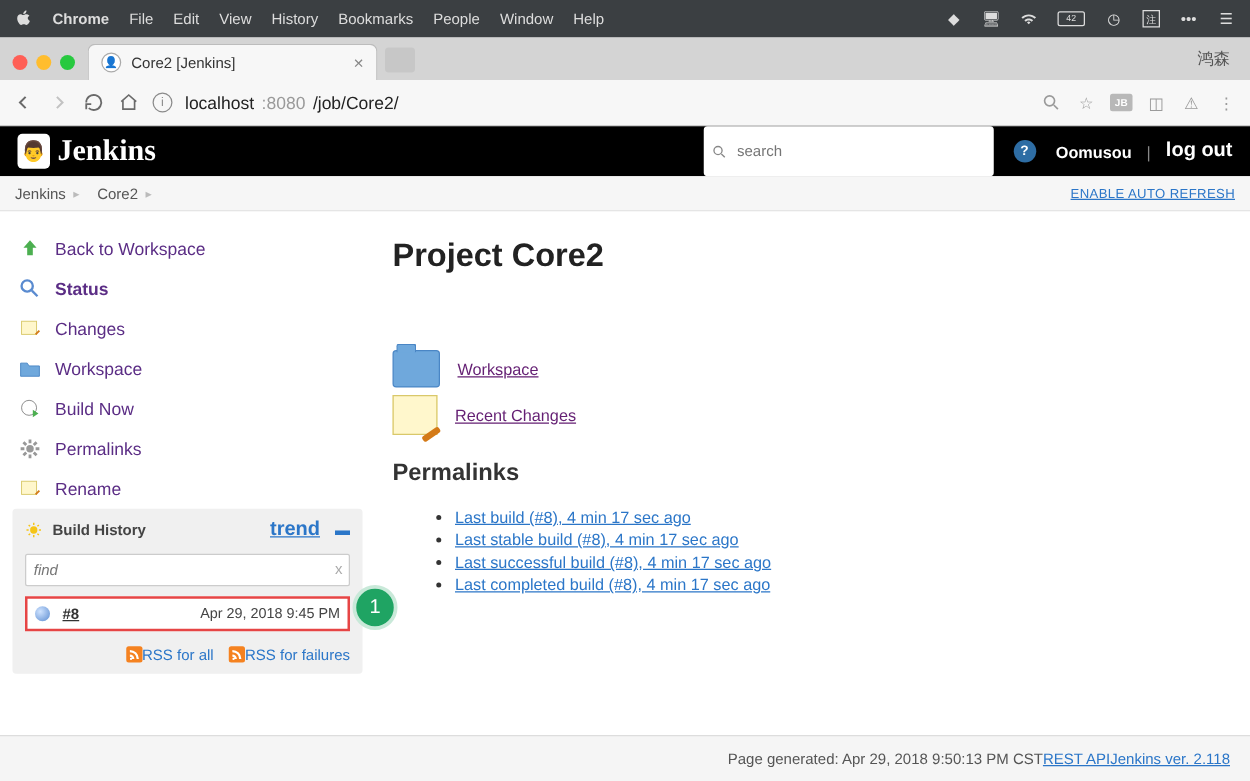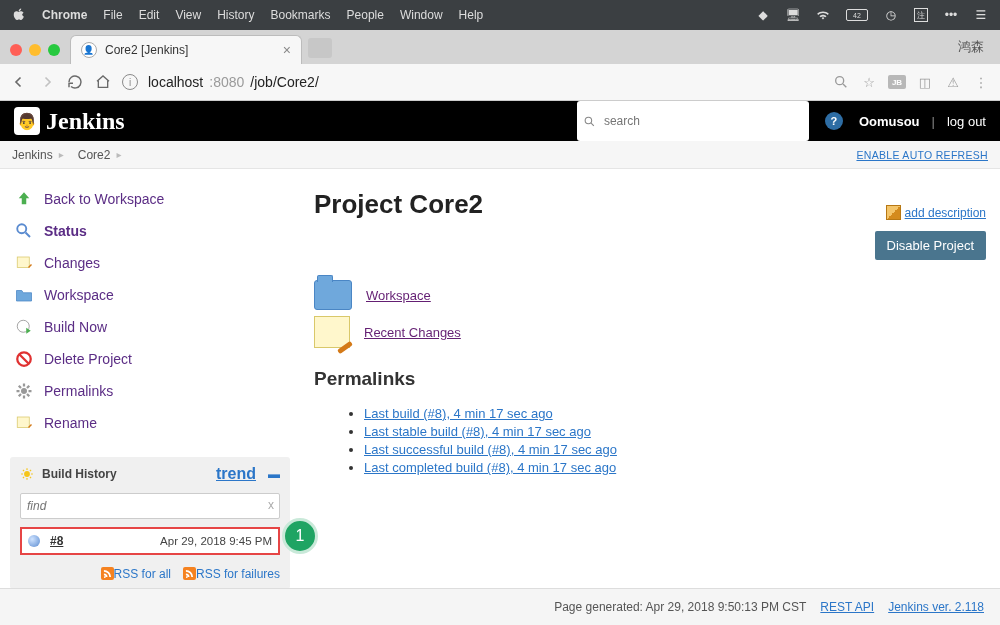--- a/index.html
+++ b/index.html
@@ -35,39 +35,39 @@
 
   
   .jhead{height:40px;background:#000;color:#fff;display:flex;align-items:center;padding:0 14px;gap:6px}
   .jlogo{width:26px;height:28px;background:#fff;border-radius:4px;display:flex;align-items:center;justify-content:center;font-size:16px}
   .jtitle{font-family:Georgia,serif;font-size:24px;font-weight:bold}
   .jsearch{margin-left:auto;display:flex;align-items:center;background:#fff;border-radius:3px;height:40px;width:220px;padding:0 6px;gap:6px}
   .jsearch input{border:none;outline:none;font-size:12px;flex:1;color:#888}
   .jhelp{width:18px;height:18px;background:#2e6da4;border-radius:50%;color:#fff;display:flex;align-items:center;justify-content:center;font-size:11px;font-weight:bold;margin:0 10px}
   .juser{font-weight:bold;font-size:13px}
   .jsep{color:#888;margin:0 6px}
-  .jlogout{font-weight:normal;font-size:13px}
+  .jlogout{font-weight:bold;font-size:16px}
 
   
   .breadcrumb{height:27px;background:#f6f6f6;border-bottom:1px solid #e5e5e5;display:flex;align-items:center;padding:0 12px;font-size:12px;color:#555}
   .breadcrumb .bc-item{margin-right:6px}
   .breadcrumb .chev{color:#bbb;margin-right:14px;font-size:10px}
   .breadcrumb .auto{margin-left:auto;font-size:10.5px;color:#2b76c8;text-decoration:underline;letter-spacing:.3px}
 
   
   .main{display:flex;height:calc(100% - 22px - 34px - 36px - 40px - 27px - 36px)}
   .side{width:280px;padding:14px 10px}
   .content{flex:1;padding:12px 32px 0 14px;position:relative}
 
   .side-items{list-style:none;margin:0;padding:0}
   .side-items li{display:flex;align-items:center;gap:10px;padding:6px 4px;font-size:14px;color:#5b2d85;cursor:pointer}
   .side-items li.active{font-weight:bold}
   .sicon{width:20px;height:20px;display:flex;align-items:center;justify-content:center}
 
-  .buildhist{margin-top:18px;background:#f0f0f0;border-radius:3px;padding:8px 10px 8px 10px;font-size:12px;position:relative}
+  .buildhist{background:#f0f0f0;border-radius:3px;padding:8px 10px 8px 10px;font-size:12px;position:relative}
   .bh-head{display:flex;align-items:center;gap:8px;margin-bottom:10px}
   .bh-head .sun{width:14px;height:14px}
   .bh-title{font-weight:bold;color:#444;flex:1}
   .bh-trend{color:#2b76c8;text-decoration:underline;font-weight:bold;font-size:16px}
   .bh-collapse{color:#2b76c8;font-weight:bold;margin-left:4px}
   .bh-find{position:relative}
   .bh-find input{width:100%;box-sizing:border-box;border:1px solid #ccc;height:26px;padding:0 6px;font-size:12px;color:#777;font-style:italic;border-radius:2px}
   .bh-find .clear{position:absolute;right:6px;top:5px;color:#aaa;font-size:12px}
   .bh-row{margin-top:8px;border:2px solid #e64545;padding:5px 6px;display:flex;align-items:center;gap:10px;background:#fff}
   .bh-ball{width:12px;height:12px;border-radius:50%;background:radial-gradient(circle at 35% 35%,#cfe3ff,#5a8bd0)}
@@ -93,21 +93,21 @@
   .notepad{width:34px;height:30px;background:#fff7cc;border:1px solid #d9c86a;position:relative}
   .notepad:after{content:"";position:absolute;right:-4px;bottom:-3px;width:16px;height:5px;background:#d47a18;transform:rotate(-35deg);border-radius:2px}
   .il a{color:#641f73;text-decoration:underline;font-size:13px}
 
   h2{font-size:19px;font-weight:bold;margin:20px 0 8px 0}
   .permalinks{margin:16px;padding-left:34px}
   .permalinks li{margin:3px 0;font-size:13px}
   .permalinks a{color:#2b76c8;text-decoration:underline}
 
   
-  .footer{position:absolute;bottom:0;left:0;right:0;height:36px;background:#f5f5f5;border-top:1px solid #ddd;display:flex;align-items:center;justify-content:flex-end;gap:14px;padding:0 16px;font-size:12px;color:#555}
+  .footer{position:absolute;bottom:0;left:0;right:0;height:36px;background:#f5f5f5;border-top:1px solid #ddd;display:flex;align-items:center;justify-content:flex-end;padding:0 16px;font-size:12px;color:#555}
   .footer a{color:#2b76c8;text-decoration:underline}
 </style>
 </head>
 <body>
 
 <div class="mac-menu">
   <div class="left">
     <span class="ic">
         <svg viewBox="0 0 16 16" width="14" height="14">
           <path d="M11.5 8.3c0-2 1.6-2.9 1.7-3-0.9-1.3-2.3-1.5-2.8-1.5-1.2-.1-2.3.7-2.9.7s-1.5-.7-2.5-.7C3.6 3.8 2 5 2 7.6c0 1.5.6 3.1 1.3 4.1.6.9 1.3 1.9 2.3 1.9s1.3-.6 2.4-.6 1.4.6 2.4.6 1.7-.9 2.3-1.8c.7-1 .9-2 .9-2-.1 0-2.1-.8-2.1-3.5zM9.8 2.7c.5-.6.8-1.4.7-2.2-.7 0-1.6.5-2.1 1.1-.5.5-.9 1.4-.8 2.2.8 0 1.7-.5 2.2-1.1z"></path>
@@ -256,29 +256,20 @@
           <span>Workspace</span>
         </li>
       <li>
           <span class="sicon">
             <svg width="18" height="18" viewBox="0 0 24 24">
               <circle cx="11" cy="11" r="8" fill="#fff" stroke="#888"></circle>
               <path fill="#4caf50" d="M15 13l6 4-6 4z"></path>
             </svg>
           </span>
           <span>Build Now</span>
-        </li>
-      <li>
-          <span class="sicon">
-            <svg width="18" height="18" viewBox="0 0 24 24">
-              <circle cx="12" cy="12" r="9" fill="none" stroke="#e03131" stroke-width="3"></circle>
-              <path stroke="#e03131" stroke-width="3" d="M6 6l12 12"></path>
-            </svg>
-          </span>
-          <span>Delete Project</span>
         </li>
       <li>
           <span class="sicon">
             <svg width="18" height="18" viewBox="0 0 24 24">
               <circle cx="12" cy="12" r="4" fill="#999"></circle>
               <g stroke="#999" stroke-width="3">
                 <path d="M12 2v4M12 18v4M2 12h4M18 12h4M5 5l3 3M16 16l3 3M19 5l-3 3M8 16l-3 3"></path>
               </g>
             </svg>
           </span>
@@ -334,27 +325,20 @@
             </span>
             <span>RSS for failures</span>
           </a>
       </div>
     </div>
   </div>
 
   <div class="content">
     <h1>Project Core2</h1>
 
-    <div class="topactions">
-      <a class="adddesc">
-          <span class="pencil"></span>
-          <span>add description</span>
-        </a><br>
-      <button class="disablebtn">Disable Project</button>
-    </div>
 
     <div class="iconlinks">
       <div class="il">
         <div class="folder"></div>
         <a>Workspace</a>
       </div>
       <div class="il">
         <div class="notepad"></div>
         <a>Recent Changes</a>
       </div>

